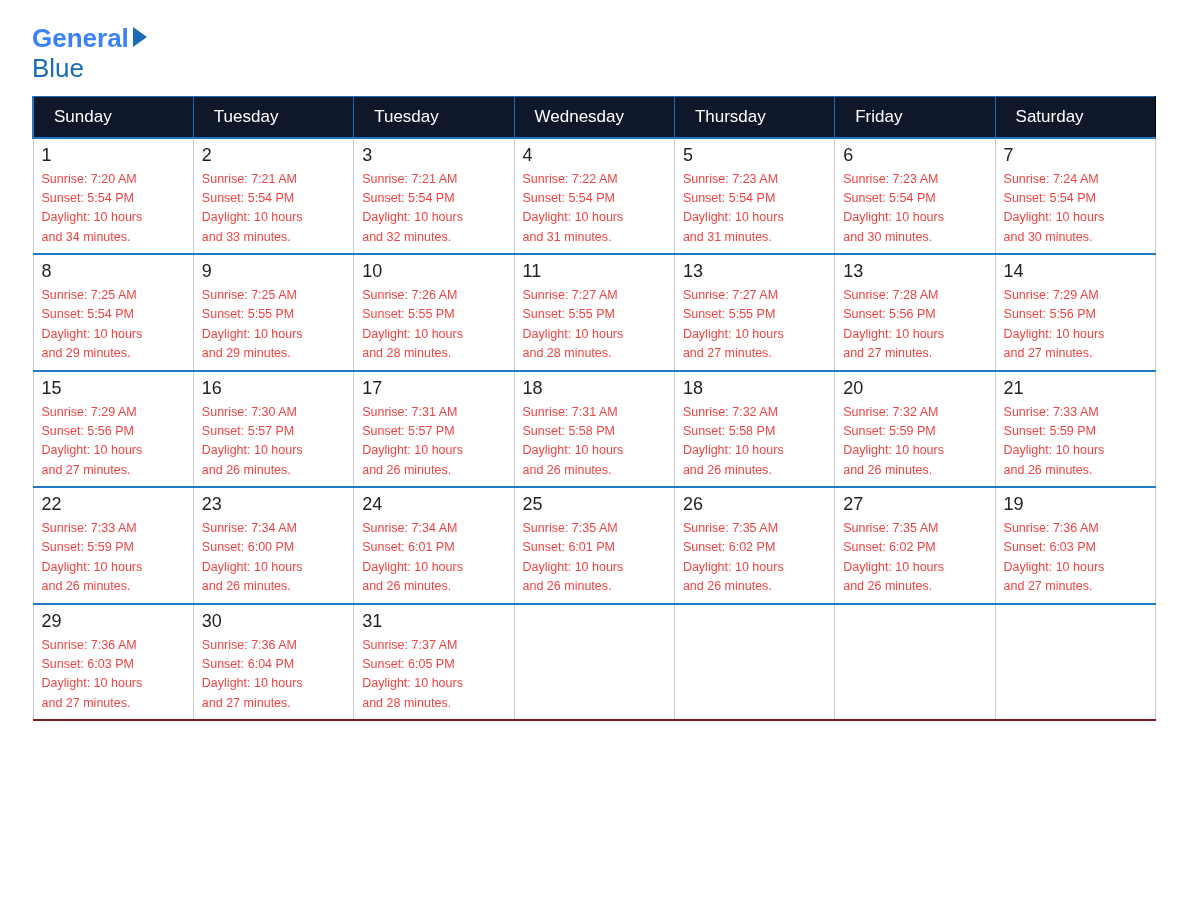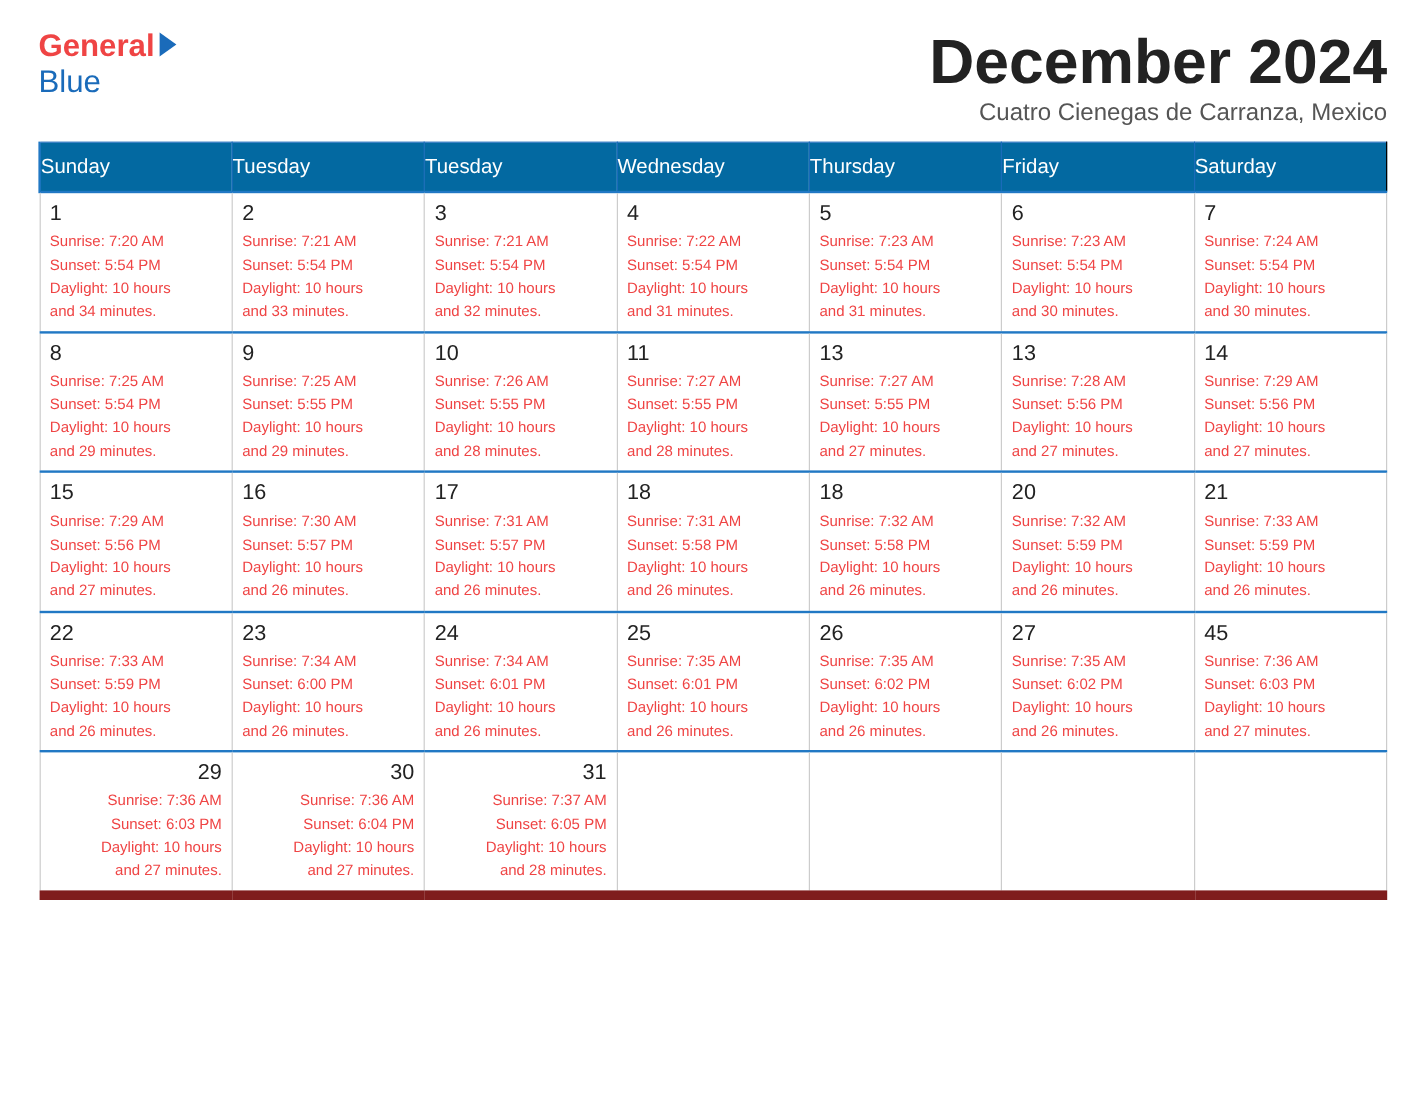--- a/index.html
+++ b/index.html
@@ -29,25 +29,25 @@
       font-size: 20px;
       color: #555;
       margin-top: 2px;
     }
     .calendar {
       width: 100%;
       border-collapse: collapse;
       margin-top: 8px;
     }
     .calendar th {
-      background-color: #0369a1;
+      background-color: #0f172a;
       color: #fff;
       font-size: 17px;
       font-weight: normal;
-      padding: 10px 0;
+      padding: 10px 20px;
       text-align: left;
       border: 1px solid #1a6bba;
     }
     .calendar td {
       vertical-align: top;
       border: 1px solid #ccc;
       padding: 6px 8px;
       width: calc(100% / 7);
       min-height: 100px;
       font-size: 13px;
@@ -59,22 +59,21 @@
       color: #222;
       display: block;
       margin-bottom: 4px;
     }
     .day-info {
       font-size: 12.5px;
       line-height: 1.55;
       color: #ef4444;
     }
     .calendar tr:last-child td {
-      border-bottom: 8px solid #7f1d1d;
-      text-align: right;
+      border-bottom: 2px solid #7f1d1d;
     }
     .calendar thead tr th:first-child {
       border-left: 2px solid #2178c4;
     }
     .calendar thead tr th:last-child {
       border-right: 1px solid #000000;
     }
     .row-border td {
       border-top: 2px solid #2178c4;
     }
@@ -86,21 +85,21 @@
       flex-direction: row;
       align-items: center;
     }
     .logo-lines {
       display: flex;
       flex-direction: column;
     }
     .logo-top {
       font-size: 26px;
       font-weight: bold;
-      color: #ef4444;
+      color: #3b82f6;
       line-height: 1.1;
       display: flex;
       align-items: center;
     }
     .logo-bottom {
       font-size: 26px;
       font-weight: normal;
       color: #1a6bba;
       margin-top: 0px;
       display: flex;
@@ -121,24 +120,20 @@
 
 <div class="header">
   <div class="logo-wrapper">
     <div class="logo-lines">
       <div class="logo-top">
         <span>General</span>
         <span class="triangle-right"></span>
       </div>
       <div class="logo-bottom">Blue</div>
     </div>
-  </div>
-  <div class="title-block">
-    <div class="month-title">December 2024</div>
-    <div class="location">Cuatro Cienegas de Carranza, Mexico</div>
   </div>
 </div>
 
 <table class="calendar">
   <thead>
     <tr>
       <th><span>Sunday</span></th>
       <th><span>Tuesday</span></th>
       <th><span>Tuesday</span></th>
       <th><span>Wednesday</span></th>
@@ -365,21 +360,21 @@
       </td>
         <td>
         <span class="day-number">27</span>
         <div class="day-info">
           Sunrise: 7:35 AM<br>
           Sunset: 6:02 PM<br>
           Daylight: 10 hours<br>and 26 minutes.
         </div>
       </td>
         <td>
-        <span class="day-number">45</span>
+        <span class="day-number">19</span>
         <div class="day-info">
           Sunrise: 7:36 AM<br>
           Sunset: 6:03 PM<br>
           Daylight: 10 hours<br>and 27 minutes.
         </div>
       </td>
       </tr>
       <tr class="row-border">
         <td>
         <span class="day-number">29</span>

